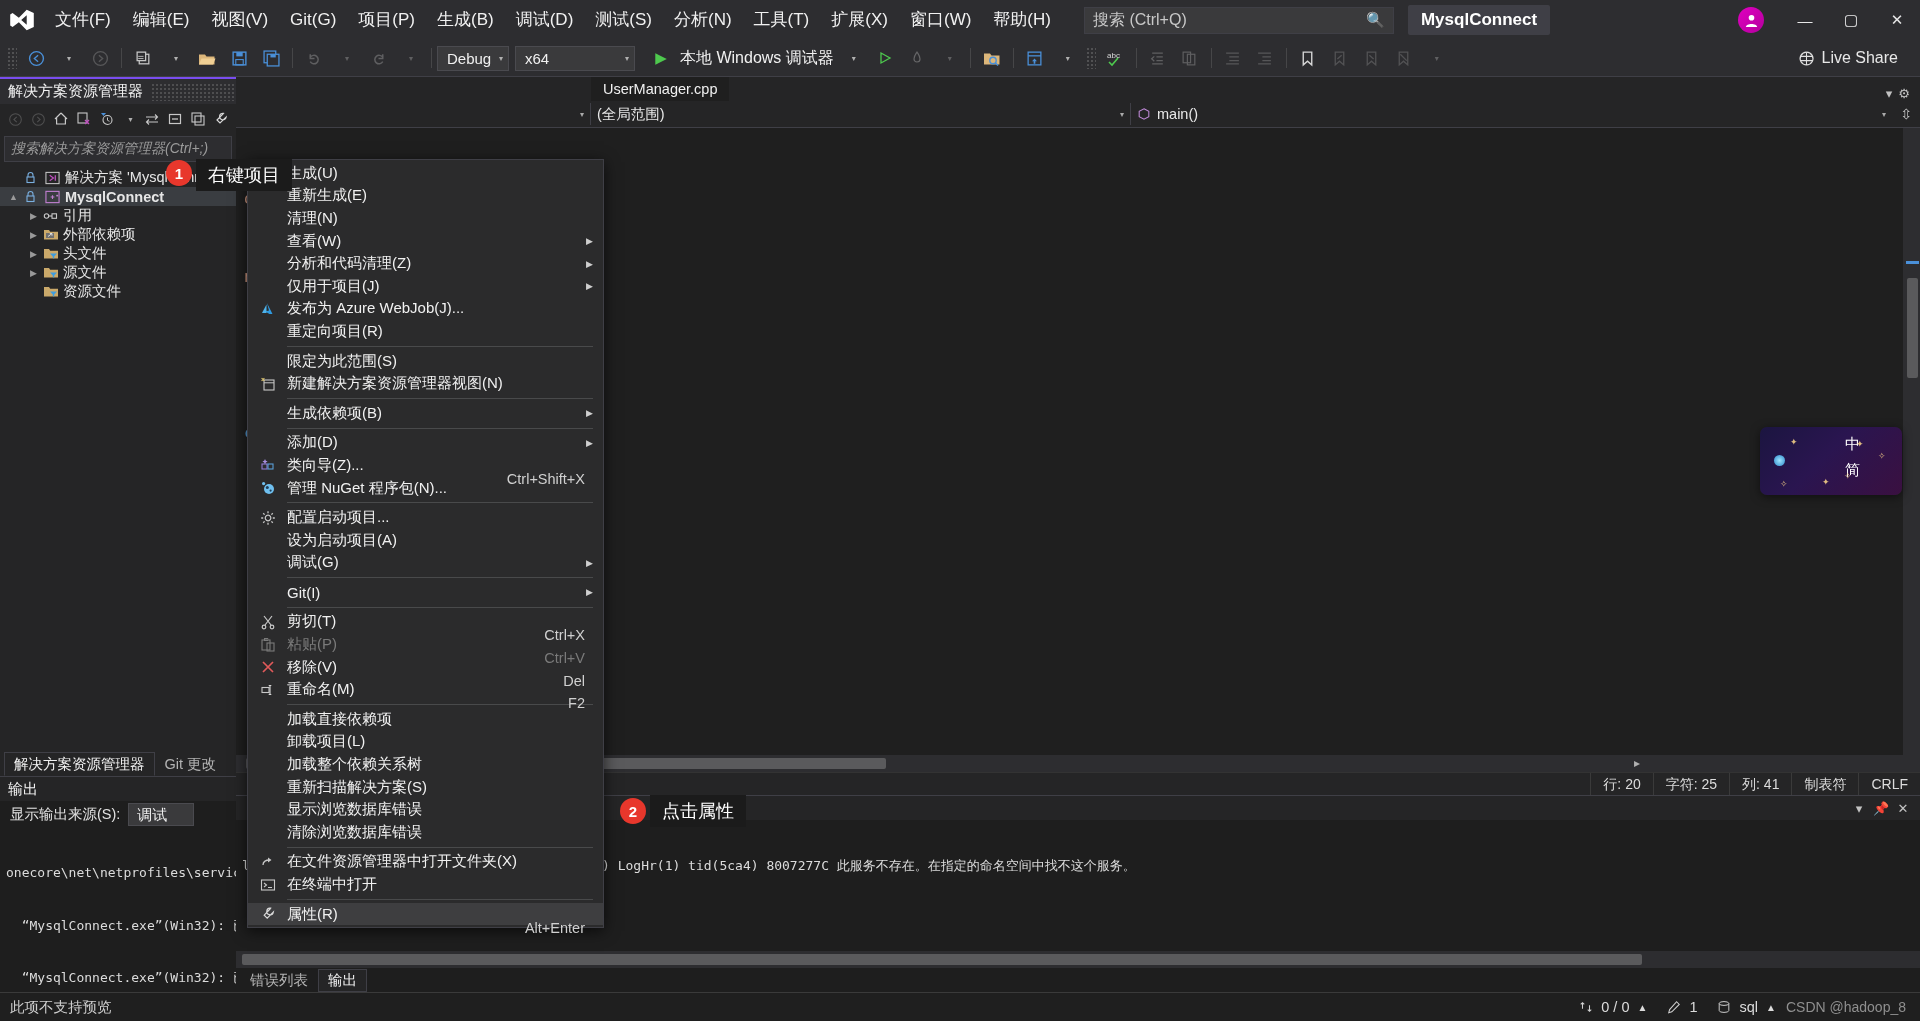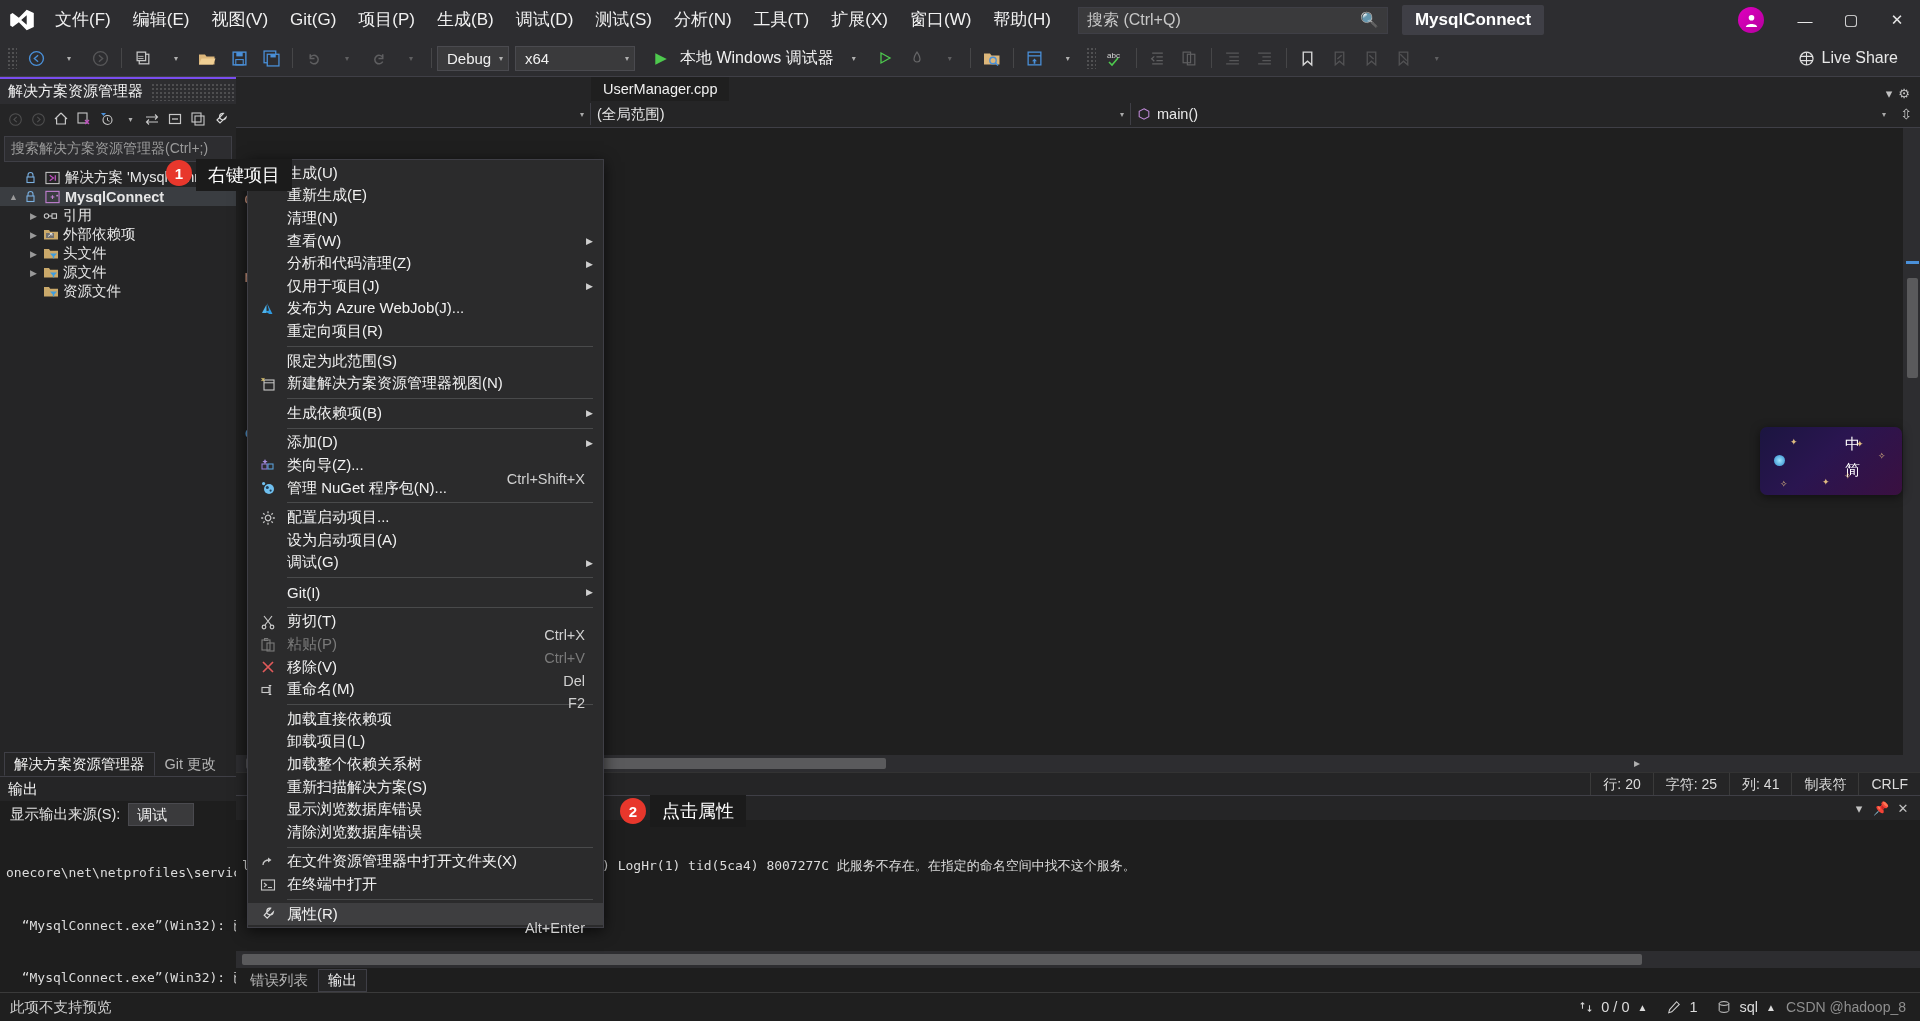--- a/index.html
+++ b/index.html
@@ -9,21 +9,21 @@
     color:#f1f1f1;-webkit-font-smoothing:antialiased;
   }
   .app{position:absolute;inset:0;background:#1f1f1f;display:flex;flex-direction:column;}
 
   
   .titlebar{height:40px;background:#2d2d30;display:flex;align-items:center;flex:none;}
   .vslogo{width:44px;height:40px;display:flex;align-items:center;justify-content:center;}
   .vslogo svg{width:26px;height:22px;}
   .menubar{display:flex;align-items:center;height:40px;}
   .menu-item{padding:0 11px;height:40px;line-height:40px;font-size:17px;color:#f1f1f1;white-space:nowrap;cursor:default;}
-  .searchbox{margin-left:16px;width:310px;height:27px;background:#3a3a3c;border:1px solid #3f3f46;
+  .searchbox{margin-left:22px;width:310px;height:27px;background:#3a3a3c;border:1px solid #3f3f46;
              display:flex;align-items:center;justify-content:space-between;padding:0 8px;box-sizing:border-box;}
   .searchbox span{font-size:16px;color:#c8c8c8;}
   .searchbox .mag{font-size:15px;color:#b4b4b4;}
   .proj-chip{margin-left:14px;background:#3f3f46;padding:5px 13px;font-size:17px;color:#fff;font-weight:bold;border-radius:2px;}
   .tb-spacer{flex:1;}
   .acct{width:26px;height:26px;border-radius:50%;background:linear-gradient(135deg,#e000c0,#b4009e);
         margin-right:18px;display:flex;align-items:center;justify-content:center;}
   .acct svg{width:15px;height:15px;}
   .wbtn{width:46px;height:40px;display:flex;align-items:center;justify-content:center;color:#e8e8e8;font-size:15px;}
 
@@ -56,21 +56,21 @@
   .panel{display:flex;flex-direction:column;min-height:0;}
   .panel-accent{height:2px;background:#7a4df0;}
   .panel-head{height:25px;display:flex;align-items:center;background:#2d2d30;padding-left:8px;flex:none;}
   .panel-head .ttl{font-size:15px;color:#f1f1f1;white-space:nowrap;}
   .panel-head .dots{flex:1;height:18px;margin-left:8px;
     background-image:radial-gradient(#4e4e50 1px,transparent 1px);background-size:4px 4px;}
   .se-tools{height:30px;background:#252526;display:flex;align-items:center;gap:2px;padding:0 5px;flex:none;}
   .se-tools .t{width:24px;height:24px;display:flex;align-items:center;justify-content:center;color:#b9b9b9;font-size:14px;}
   .se-tools .t.dim{opacity:.4;}
   .se-search{height:24px;margin:2px 4px;background:#2d2d30;border:1px solid #3f3f46;display:flex;align-items:center;
-             padding:0 6px;flex:none;}
+             padding:0 6px;flex:none;font-style:italic;}
   .se-search span{font-size:14px;color:#9b9b9b;white-space:nowrap;}
   .tree{flex:1;overflow:hidden;padding-top:4px;background:#252526;}
   .trow{height:19px;display:flex;align-items:center;font-size:14.5px;color:#e6e6e6;padding-left:6px;white-space:nowrap;}
   .trow.sel{background:#3a3d41;}
   .trow .tw{width:15px;text-align:center;color:#9a9a9a;font-size:9px;flex:none;}
   .trow .tico{width:19px;display:flex;align-items:center;justify-content:center;flex:none;margin-right:3px;}
   .trow.bold{font-weight:bold;}
   .panel-tabs{height:26px;display:flex;align-items:flex-end;background:#252526;flex:none;padding-left:4px;}
   .ptab{height:22px;line-height:22px;padding:0 9px;font-size:14.5px;color:#b4b4b4;border:1px solid transparent;}
   .ptab.active{background:#252526;color:#f1f1f1;border-color:#3f3f46;border-bottom-color:#252526;}

